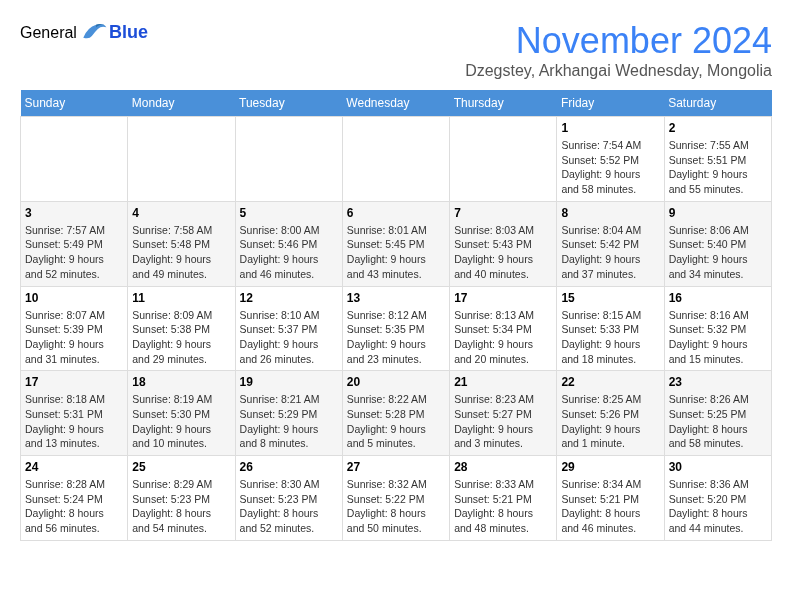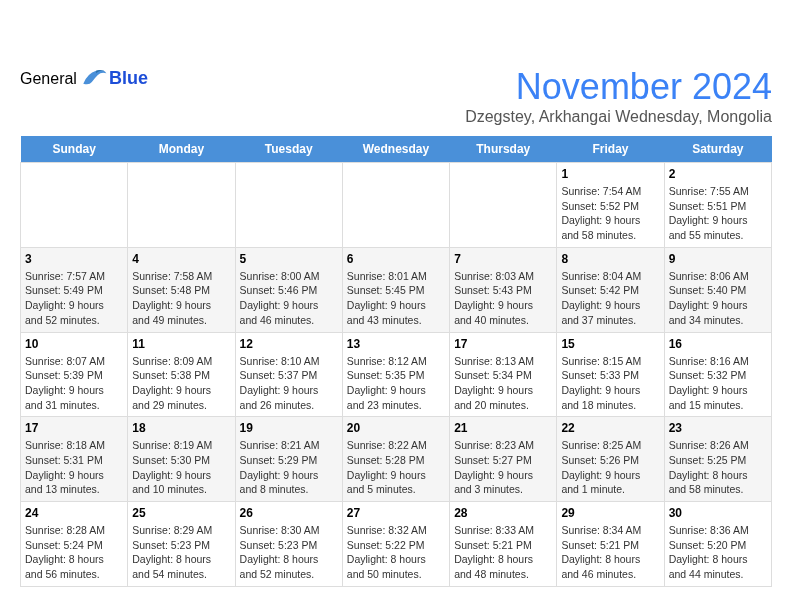--- a/index.html
+++ b/index.html
@@ -8,21 +8,20 @@
       background: #fff;
       width: 792px;
       min-height: 612px;
       padding: 20px;
     }
     .header-section {
       display: flex;
       justify-content: space-between;
       align-items: flex-start;
       margin-bottom: 10px;
-      margin-top: 46px;
     }
     .logo {
       display: flex;
       flex-direction: column;
       align-items: flex-start;
     }
     .logo-text {
       display: flex;
       align-items: center;
     }
@@ -45,23 +44,23 @@
     }
     .calendar-table {
       width: 100%;
       border-collapse: collapse;
       font-size: 11px;
     }
     .calendar-table th {
       background-color: #4a90d9;
       color: white;
       padding: 6px 4px;
-      text-align: center;
+      text-align: left;
       font-size: 12px;
-      font-weight: bold;
+      font-weight: normal;
       margin-top: 40px;
     }
     .calendar-table td {
       border: 1px solid #ddd;
       vertical-align: top;
       padding: 4px;
       height: 80px;
       width: 14.28%;
     }
     .day-number {

